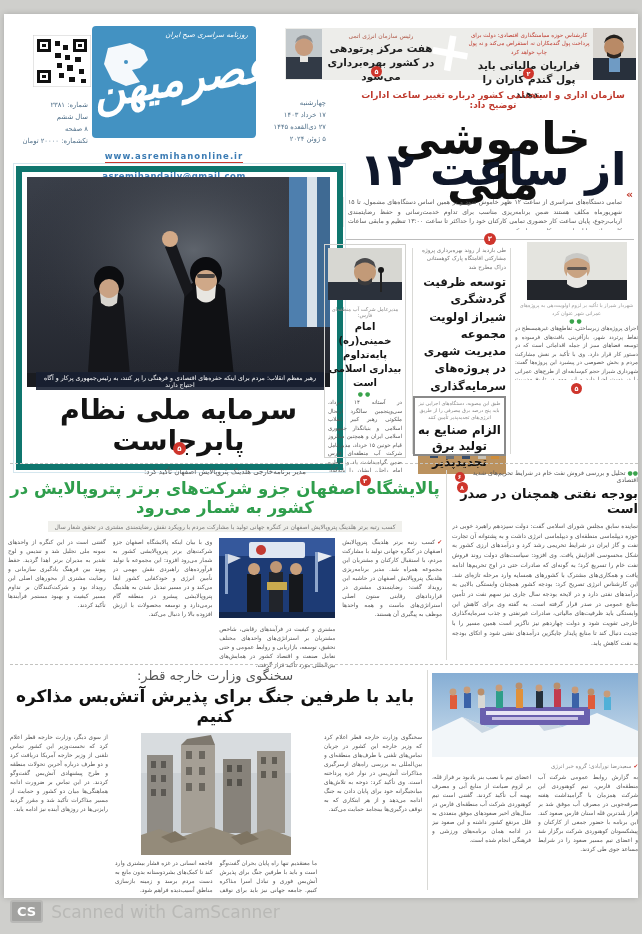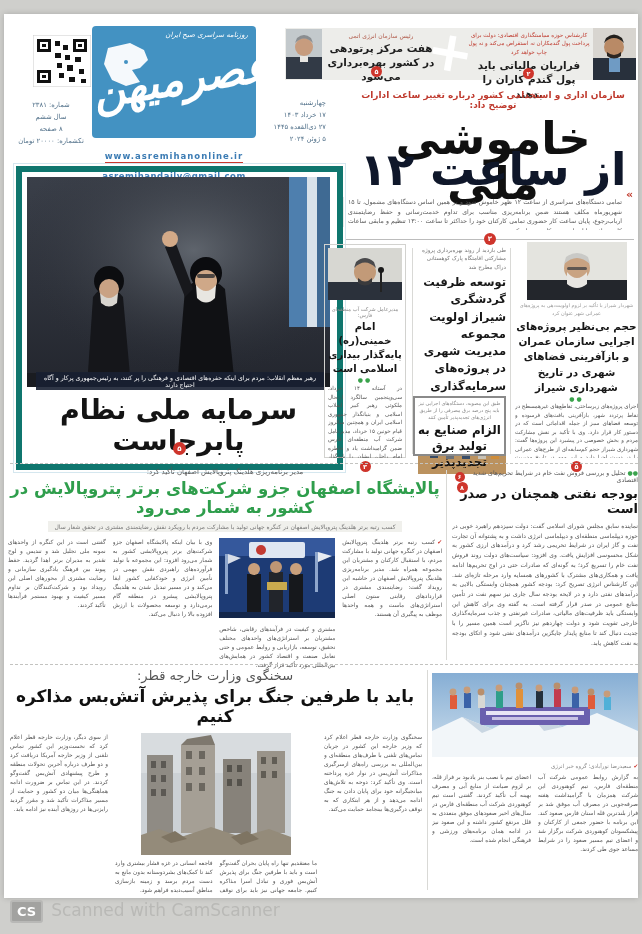--- a/index.html
+++ b/index.html
@@ -77,21 +77,21 @@
 
 <div class="abs" style="left:92px;top:26px;width:164px;height:112px;background:#4392c2;border-radius:4px;overflow:hidden;">
   <div class="abs rtl" style="right:8px;top:5px;width:120px;text-align:right;font-size:7px;font-style:italic;color:#ffffff;">روزنامه سراسری صبح ایران</div>
   <svg class="abs" style="left:8px;top:14px;" width="52" height="50">
     <path d="M8 8 L30 3 L44 10 L48 20 L40 28 L32 30 L40 42 L26 46 L12 40 L4 24 Z" fill="#ffffff" opacity="0.95"></path>
     <circle cx="26" cy="22" r="2" fill="#4392c2"></circle>
   </svg>
   <div class="abs ctr" style="left:0;top:28px;width:164px;font-size:44px;font-weight:bold;font-style:italic;color:#ffffff;transform:rotate(-9deg);">عصرمیهن</div>
 </div>
 
-<div class="abs rtl" style="left:14px;top:100px;width:74px;text-align:center;font-size:6.8px;line-height:1.75;color:#52718a;">
+<div class="abs rtl" style="left:14px;top:100px;width:74px;text-align:right;font-size:6.8px;line-height:1.75;color:#52718a;">
   <div>شماره: ۲۳۸۱</div>
   <div>سال ششم</div>
   <div>۸ صفحه</div>
   <div>تکشماره: ۲۰۰۰۰ تومان</div>
 </div>
 
 <div class="abs rtl" style="left:258px;top:98px;width:68px;text-align:right;font-size:6.8px;line-height:1.75;color:#52718a;">
   <div>چهارشنبه</div>
   <div>۱۷ خرداد ۱۴۰۳</div>
   <div>۲۷ ذی‌القعده ۱۴۴۵</div>
@@ -157,21 +157,21 @@
   <svg width="74" height="52">
     <rect width="74" height="52" fill="#d7d7d2"></rect>
       <rect y="34" width="74" height="18" fill="#2b313b"></rect>
     <circle cx="37" cy="24" r="11" fill="#c29a78"></circle>
       <path d="M26 20 q11 -11 22 0 l-2 -6 q-9 -8 -18 0 z" fill="#4a4a4c"></path>
     <path d="M30 30 q7 7 14 0 l0 5 q-7 5 -14 0 z" fill="#3a3a3c"></path>
     <rect x="52" y="24" width="2" height="20" fill="#222"></rect>
       <circle cx="53" cy="22" r="3" fill="#1a1a1a"></circle>
   </svg>
   <div class="ctr" style="font-size:5.2px;color:#8a8a8a;margin-top:2px;">مدیرعامل شرکت آب منطقه‌ای فارس:</div>
-  <div class="ctr" style="font-size:10px;font-weight:bold;color:#151515;line-height:1.4;margin-top:2px;">امام خمینی(ره) پایه‌گذار بیداری اسلامی است</div>
+  <div class="ctr" style="font-size:10px;font-weight:bold;color:#151515;line-height:1.4;margin-top:2px;">امام خمینی(ره) پایه‌تداوم بیداری اسلامی است</div>
   <div class="ctr dots">●●</div>
   <div class="bodytxt" style="height:74px;font-size:5.5px;margin-top:1px;">در آستانه ۱۴ خرداد، سی‌وپنجمین سالگرد ارتحال ملکوتی رهبر کبیر انقلاب اسلامی و بنیانگذار جمهوری اسلامی ایران و همچنین سالروز قیام خونین ۱۵ خرداد، مدیرعامل شرکت آب منطقه‌ای فارس ضمن گرامیداشت یاد و خاطره امام راحل، ایشان را پایه‌گذار بیداری اسلامی در جهان دانست و بر تداوم راه آن رهبر عظیم‌الشأن و ترویج سیره علمی و عملی ایشان در میان نسل جوان تأکید کرد.</div>
   <div class="pgc" style="margin:3px auto 0;width:11px;height:11px;font-size:6.5px;">۳</div>
 </div>
 
 <div class="vline" style="left:412px;top:248px;height:206px;"></div>
 
 <div class="abs rtl" style="left:418px;top:246px;width:88px;">
   <div style="font-size:5.6px;color:#777;text-align:right;line-height:1.5;">طی بازدید از روند بهره‌برداری پروژه مشارکتی اقامتگاه پارک کوهستانی دراک مطرح شد</div>
   <div style="font-size:11.5px;font-weight:bold;color:#171717;line-height:1.5;text-align:right;margin-top:3px;">توسعه ظرفیت گردشگری شیراز اولویت مجموعه مدیریت شهری در پروژه‌های سرمایه‌گذاری است</div>
@@ -206,38 +206,37 @@
 <div class="abs rtl" style="left:515px;top:242px;width:123px;">
   <svg style="display:block;margin:0 auto;" width="100" height="58">
     <rect width="100" height="58" fill="#e4e4df"></rect>
       <rect y="38" width="100" height="20" fill="#23262c"></rect>
     <circle cx="50" cy="26" r="13" fill="#c9a382"></circle>
     <path d="M37 22 q13 -12 26 0 l-2 -7 q-11 -8 -22 0 z" fill="#c9c9c6"></path>
     <path d="M40 30 q10 12 20 0 l0 12 q-10 8 -20 0 z" fill="#e8e6e2"></path>
     <rect x="40" y="25" width="20" height="3" rx="1.5" fill="#3a3c40" opacity="0.75"></rect>
   </svg>
   <div class="ctr" style="font-size:5px;color:#999;line-height:1.5;margin-top:2px;">شهردار شیراز با تأکید بر لزوم اولویت‌دهی به پروژه‌های عمرانی شهر عنوان کرد</div>
-  <div class="ctr" style="font-size:10.5px;font-weight:bold;color:#171717;line-height:1.45;margin-top:2px;">حجم بی‌نظیر پروژه‌های اجرایی سازمان عمران و بازآفرینی فضاهای شهری در تاریخ شهرداری شیراز</div>
   <div class="ctr dots">●●</div>
   <div class="bodytxt" style="height:56px;font-size:5.5px;">اجرای پروژه‌های زیرساختی، تقاطع‌های غیرهمسطح در نقاط پرتردد شهر، بازآفرینی بافت‌های فرسوده و توسعه فضاهای سبز از جمله اقداماتی است که در دستور کار قرار دارد. وی با تأکید بر نقش مشارکت مردم و بخش خصوصی در پیشبرد این پروژه‌ها گفت: شهرداری شیراز حجم کم‌سابقه‌ای از طرح‌های عمرانی را در دست اجرا دارد و این مهم در تاریخ مدیریت شهری شیراز بی‌نظیر است.</div>
   <div class="pgc" style="margin:3px auto 0;width:11px;height:11px;font-size:6.5px;">۵</div>
 </div>
 
 <div class="dashsep" style="left:10px;top:463px;width:628px;"></div>
 
 <div class="abs rtl" style="left:452px;top:469px;width:186px;">
   <div style="font-size:6.2px;color:#555;text-align:right;"><span class="dots">●●</span> <span>تحلیل و بررسی فروش نفت خام در شرایط تحریم‌های شدید اقتصادی</span></div>
   <div style="font-size:13px;font-weight:bold;color:#141414;text-align:right;margin-top:3px;">بودجه نفتی همچنان در صدر است</div>
   <div class="bodytxt" style="height:153px;font-size:6px;line-height:1.62;margin-top:5px;">نماینده سابق مجلس شورای اسلامی گفت: دولت سیزدهم راهبرد خوبی در حوزه دیپلماسی منطقه‌ای و دیپلماسی انرژی داشت و به پشتوانه آن تجارت نفت و گاز ایران در شرایط تحریمی رشد کرد و درآمدهای ارزی کشور به شکل محسوسی افزایش یافت. وی افزود: سیاست‌های دولت روند فروش نفت خام را تسریع کرد؛ به گونه‌ای که صادرات حتی در اوج تحریم‌ها ادامه یافت و همکاری‌های مشترک با کشورهای همسایه وارد مرحله تازه‌ای شد. این کارشناس انرژی تصریح کرد: بودجه کشور همچنان وابستگی بالایی به درآمدهای نفتی دارد و در لایحه بودجه سال جاری نیز سهم نفت در تأمین منابع عمومی در صدر قرار گرفته است. به گفته وی برای کاهش این وابستگی باید ظرفیت‌های مالیاتی، صادرات غیرنفتی و جذب سرمایه‌گذاری خارجی تقویت شود و دولت چهاردهم نیز ناگزیر است همین مسیر را با جدیت دنبال کند تا منابع پایدار جایگزین درآمدهای نفتی شود و اتکای بودجه به نفت کاهش یابد.</div>
 </div>
 
 <div class="vline" style="left:446px;top:470px;height:190px;"></div>
 
 <div class="abs rtl" style="left:8px;top:468px;width:434px;">
-  <div class="ctr" style="font-size:7px;color:#555;">مدیر برنامه‌ریزی هلدینگ پتروپالایش اصفهان تأکید کرد:</div>
+  <div class="ctr" style="font-size:7px;color:#555;">مدیر برنامه‌خارجی هلدینگ پتروپالایش اصفهان تأکید کرد:</div>
   <div class="ctr" style="font-size:16.5px;font-weight:800;color:#2f9e4c;margin-top:3px;">پالایشگاه اصفهان جزو شرکت‌های برتر پتروپالایش در کشور به شمار می‌رود</div>
   <div class="ctr" style="font-size:6px;color:#777;background:#f0f0ec;display:block;margin:4px 40px 0;padding:2px;">کسب رتبه برتر هلدینگ پتروپالایش اصفهان در کنگره جهانی تولید با مشارکت مردم با رویکرد نقش رضایتمندی مشتری در تحقق شعار سال</div>
   <div style="display:flex;gap:7px;margin-top:6px;">
     <div class="bodytxt" style="width:102px;height:140px;"><span class="chk">✔</span><span>کسب رتبه برتر هلدینگ پتروپالایش اصفهان در کنگره جهانی تولید با مشارکت مردم، با استقبال کارکنان و مشتریان این مجموعه همراه شد. مدیر برنامه‌ریزی هلدینگ پتروپالایش اصفهان در حاشیه این رویداد گفت: رضایتمندی مشتری در قراردادهای رقابتی ستون اصلی استراتژی‌های ماست و همه واحدها موظف به پیگیری آن هستند.</span></div>
     <div style="width:116px;">
       <svg width="116" height="80">
         <rect width="116" height="80" fill="#1d3b75"></rect>
         <rect width="116" height="18" fill="#35589c"></rect>
         <rect x="30" y="4" width="56" height="16" rx="2" fill="#dfe7f2"></rect>
           <circle cx="42" cy="12" r="5" fill="#c23a32"></circle>
@@ -351,16 +350,16 @@
         <path d="M0 122 L0 102 L18 96 L40 104 L70 94 L100 104 L128 96 L150 104 L150 122 Z" fill="#948b7a"></path>
         <path d="M20 104 L34 98 L46 106 L30 110 Z" fill="#7e7462"></path>
           <path d="M90 104 L106 98 L118 106 L100 112 Z" fill="#7e7462"></path>
       </svg>
       <div class="bodytxt" style="height:54px;margin-top:4px;column-count:2;column-gap:7px;">ما معتقدیم تنها راه پایان بحران گفت‌وگو است و باید با طرفین جنگ برای پذیرش آتش‌بس فوری و تبادل اسرا مذاکره کنیم. جامعه جهانی نیز باید برای توقف فاجعه انسانی در غزه فشار بیشتری وارد کند تا کمک‌های بشردوستانه بدون مانع به دست مردم برسد و زمینه بازسازی مناطق آسیب‌دیده فراهم شود.</div>
     </div>
     <div class="bodytxt" style="width:98px;height:184px;">از سوی دیگر، وزارت خارجه قطر اعلام کرد که نخست‌وزیر این کشور تماس تلفنی از وزیر خارجه آمریکا دریافت کرد و دو طرف درباره آخرین تحولات منطقه و طرح پیشنهادی آتش‌بس گفت‌وگو کردند. در این تماس بر ضرورت ادامه هماهنگی‌ها میان دو کشور و حمایت از مسیر مذاکرات تأکید شد و مقرر گردید رایزنی‌ها در روزهای آینده نیز ادامه یابد.</div>
   </div>
 </div>
 
-<div class="abs" style="left:10px;top:900px;display:flex;gap:8px;">
+<div class="abs" style="left:10px;top:900px;display:flex;align-items:center;gap:8px;">
   <div style="background:#a2a2a0;color:#fff;font-weight:bold;font-size:13px;padding:2px 5px;border-radius:3px;border:2px solid #b8b8b6;">CS</div>
   <div style="color:#b9b9b6;font-size:17px;">Scanned with CamScanner</div>
 </div>
 
 </body></html>

